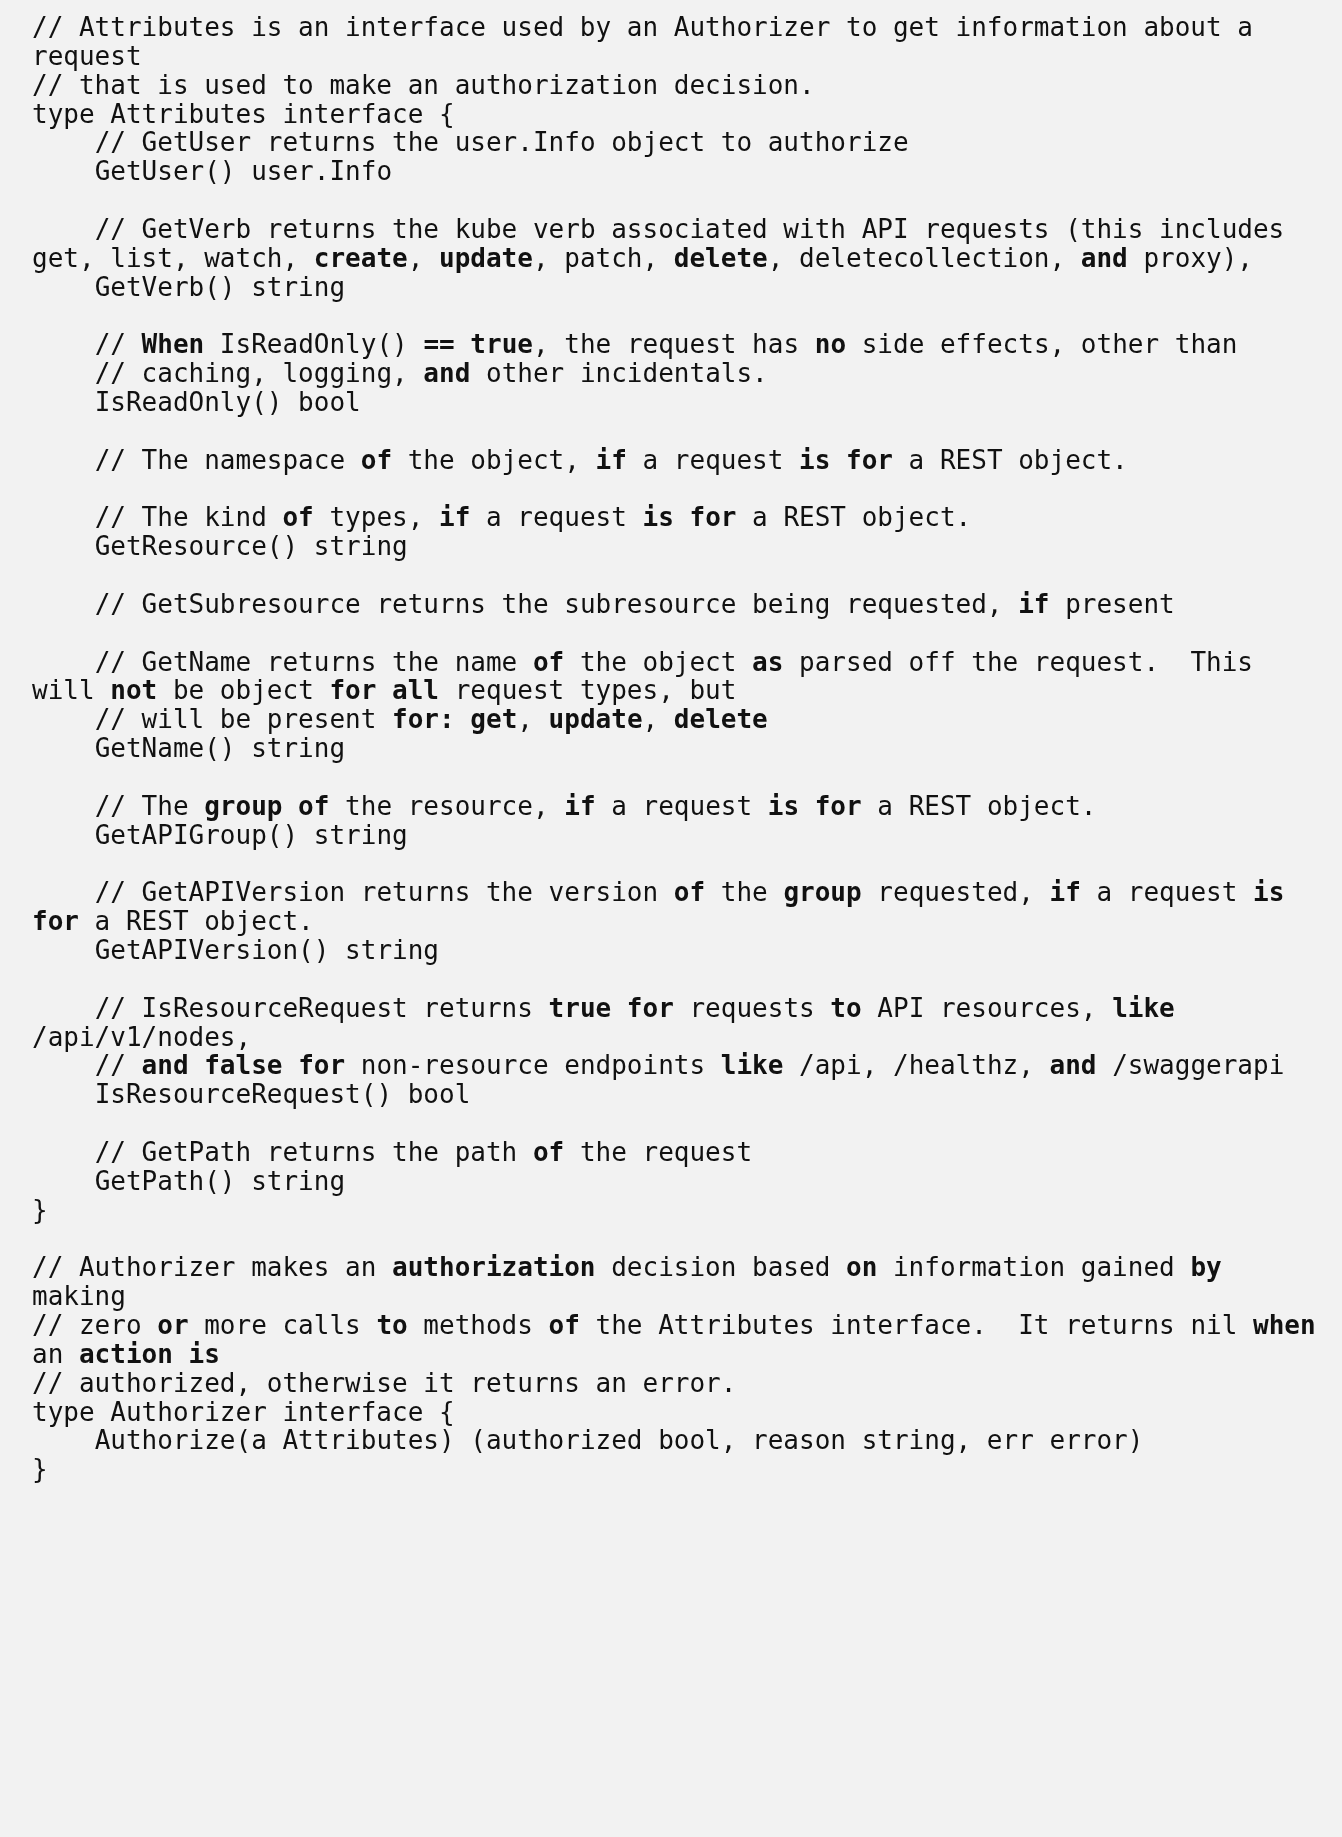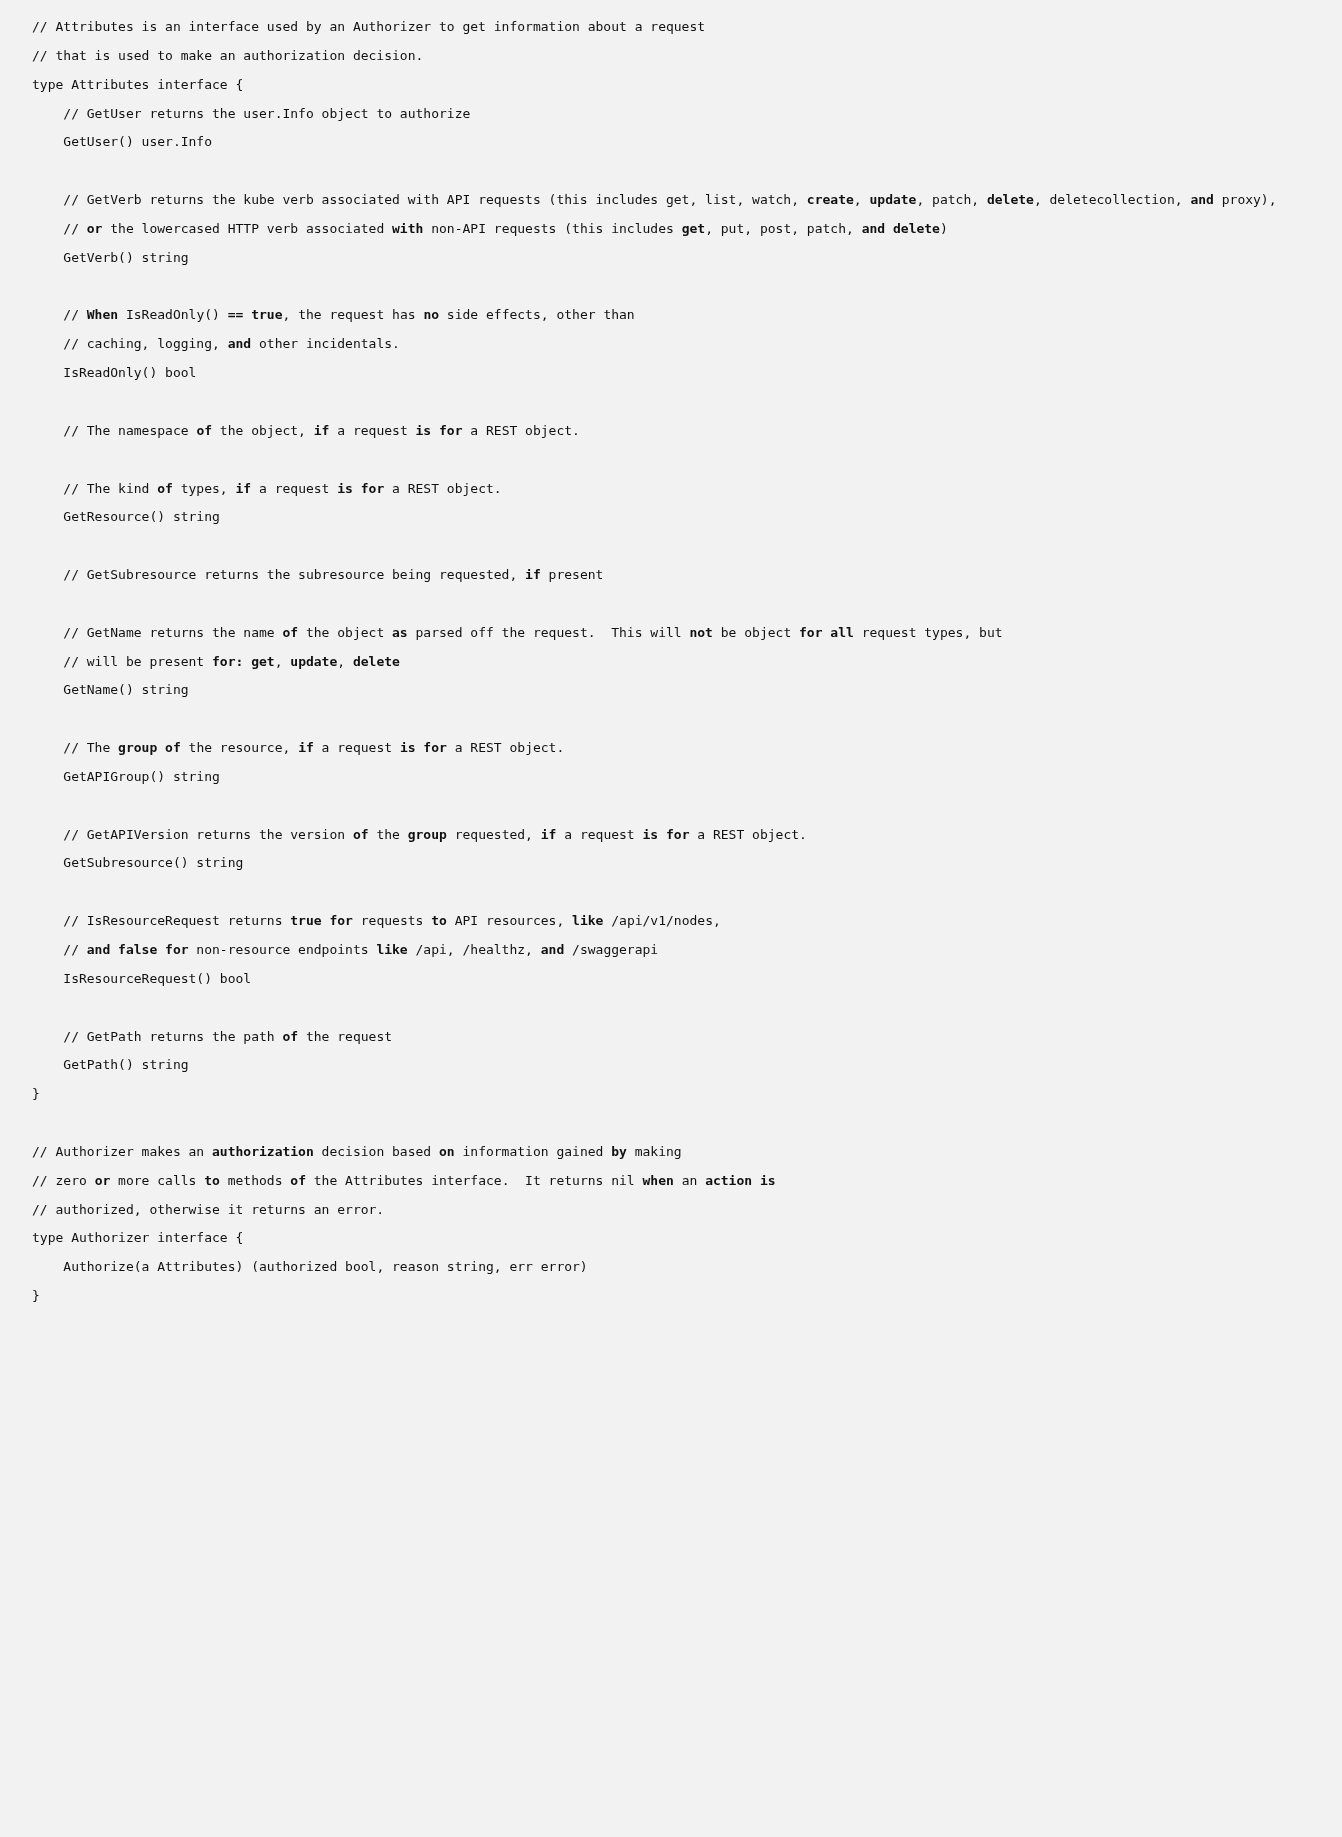--- a/index.html
+++ b/index.html
@@ -16,21 +16,21 @@
     -webkit-font-smoothing: antialiased;
   }
   #code-block {
     box-sizing: border-box;
     width: 1342px;
     min-height: 1837px;
     padding: 13px 18px 18px 32px;
     background: #f2f2f2;
   }
   .code-line {
-    font-size: 13px;
+    font-size: 26px;
     line-height: 28.85px;
     white-space: pre-wrap;
     word-break: break-word;
     overflow-wrap: anywhere;
     letter-spacing: 0px;
     margin: 0;
     padding: 0;
     min-height: 28.85px;
   }
   .code-line.blank {
@@ -47,21 +47,20 @@
 <body>
 
 <div id="code-block" style="background: rgb(242, 242, 242); color: rgb(17, 17, 17);">
     <div class="code-line"><span class="tok-plain">// Attributes is an interface used by an Authorizer to get information about a request</span></div>
     <div class="code-line"><span class="tok-plain">// that is used to make an authorization decision.</span></div>
     <div class="code-line"><span class="tok-plain">type Attributes interface {</span></div>
     <div class="code-line"><span class="tok-plain">    </span><span class="tok-plain">// GetUser returns the user.Info object to authorize</span></div>
     <div class="code-line"><span class="tok-plain">    </span><span class="tok-plain">GetUser() user.Info</span></div>
     <div class="code-line blank">&nbsp;</div>
     <div class="code-line"><span class="tok-plain">    </span><span class="tok-plain">// GetVerb returns the kube verb associated with API requests (this includes get, list, watch, </span><b>create</b><span class="tok-plain">, </span><b>update</b><span class="tok-plain">, patch, </span><b>delete</b><span class="tok-plain">, deletecollection, </span><b>and</b><span class="tok-plain"> proxy),</span></div>
-    <div class="code-line"><span class="tok-plain">    </span><span class="tok-plain">// </span><b>or</b><span class="tok-plain"> the lowercased HTTP verb associated </span><b>with</b><span class="tok-plain"> non-API requests (this includes </span><b>get</b><span class="tok-plain">, put, post, patch, </span><b>and delete</b><span class="tok-plain">)</span></div>
     <div class="code-line"><span class="tok-plain">    </span><span class="tok-plain">GetVerb() string</span></div>
     <div class="code-line blank">&nbsp;</div>
     <div class="code-line"><span class="tok-plain">    </span><span class="tok-plain">// </span><b>When</b><span class="tok-plain"> IsReadOnly() </span><b>==</b><span class="tok-plain"> </span><b>true</b><span class="tok-plain">, the request has </span><b>no</b><span class="tok-plain"> side effects, other than</span></div>
     <div class="code-line"><span class="tok-plain">    </span><span class="tok-plain">// caching, logging, </span><b>and</b><span class="tok-plain"> other incidentals.</span></div>
     <div class="code-line"><span class="tok-plain">    </span><span class="tok-plain">IsReadOnly() bool</span></div>
     <div class="code-line blank">&nbsp;</div>
     <div class="code-line"><span class="tok-plain">    </span><span class="tok-plain">// The namespace </span><b>of</b><span class="tok-plain"> the object, </span><b>if</b><span class="tok-plain"> a request </span><b>is for</b><span class="tok-plain"> a REST object.</span></div>
     <div class="code-line blank">&nbsp;</div>
     <div class="code-line"><span class="tok-plain">    </span><span class="tok-plain">// The kind </span><b>of</b><span class="tok-plain"> types, </span><b>if</b><span class="tok-plain"> a request </span><b>is for</b><span class="tok-plain"> a REST object.</span></div>
     <div class="code-line"><span class="tok-plain">    </span><span class="tok-plain">GetResource() string</span></div>
@@ -69,21 +68,21 @@
     <div class="code-line"><span class="tok-plain">    </span><span class="tok-plain">// GetSubresource returns the subresource being requested, </span><b>if</b><span class="tok-plain"> present</span></div>
     <div class="code-line blank">&nbsp;</div>
     <div class="code-line"><span class="tok-plain">    </span><span class="tok-plain">// GetName returns the name </span><b>of</b><span class="tok-plain"> the object </span><b>as</b><span class="tok-plain"> parsed off the request.  This will </span><b>not</b><span class="tok-plain"> be object </span><b>for all</b><span class="tok-plain"> request types, but</span></div>
     <div class="code-line"><span class="tok-plain">    </span><span class="tok-plain">// will be present </span><b>for:</b><span class="tok-plain"> </span><b>get</b><span class="tok-plain">, </span><b>update</b><span class="tok-plain">, </span><b>delete</b></div>
     <div class="code-line"><span class="tok-plain">    </span><span class="tok-plain">GetName() string</span></div>
     <div class="code-line blank">&nbsp;</div>
     <div class="code-line"><span class="tok-plain">    </span><span class="tok-plain">// The </span><b>group of</b><span class="tok-plain"> the resource, </span><b>if</b><span class="tok-plain"> a request </span><b>is for</b><span class="tok-plain"> a REST object.</span></div>
     <div class="code-line"><span class="tok-plain">    </span><span class="tok-plain">GetAPIGroup() string</span></div>
     <div class="code-line blank">&nbsp;</div>
     <div class="code-line"><span class="tok-plain">    </span><span class="tok-plain">// GetAPIVersion returns the version </span><b>of</b><span class="tok-plain"> the </span><b>group</b><span class="tok-plain"> requested, </span><b>if</b><span class="tok-plain"> a request </span><b>is for</b><span class="tok-plain"> a REST object.</span></div>
-    <div class="code-line"><span class="tok-plain">    </span><span class="tok-plain">GetSubresource() string</span></div>
+    <div class="code-line"><span class="tok-plain">    </span><span class="tok-plain">GetAPIVersion() string</span></div>
     <div class="code-line blank">&nbsp;</div>
     <div class="code-line"><span class="tok-plain">    </span><span class="tok-plain">// IsResourceRequest returns </span><b>true for</b><span class="tok-plain"> requests </span><b>to</b><span class="tok-plain"> API resources, </span><b>like</b><span class="tok-plain"> /api/v1/nodes,</span></div>
     <div class="code-line"><span class="tok-plain">    </span><span class="tok-plain">// </span><b>and false for</b><span class="tok-plain"> non-resource endpoints </span><b>like</b><span class="tok-plain"> /api, /healthz, </span><b>and</b><span class="tok-plain"> /swaggerapi</span></div>
     <div class="code-line"><span class="tok-plain">    </span><span class="tok-plain">IsResourceRequest() bool</span></div>
     <div class="code-line blank">&nbsp;</div>
     <div class="code-line"><span class="tok-plain">    </span><span class="tok-plain">// GetPath returns the path </span><b>of</b><span class="tok-plain"> the request</span></div>
     <div class="code-line"><span class="tok-plain">    </span><span class="tok-plain">GetPath() string</span></div>
     <div class="code-line"><span class="tok-plain">}</span></div>
     <div class="code-line blank">&nbsp;</div>
     <div class="code-line"><span class="tok-plain">// Authorizer makes an </span><b>authorization</b><span class="tok-plain"> decision based </span><b>on</b><span class="tok-plain"> information gained </span><b>by</b><span class="tok-plain"> making</span></div>

